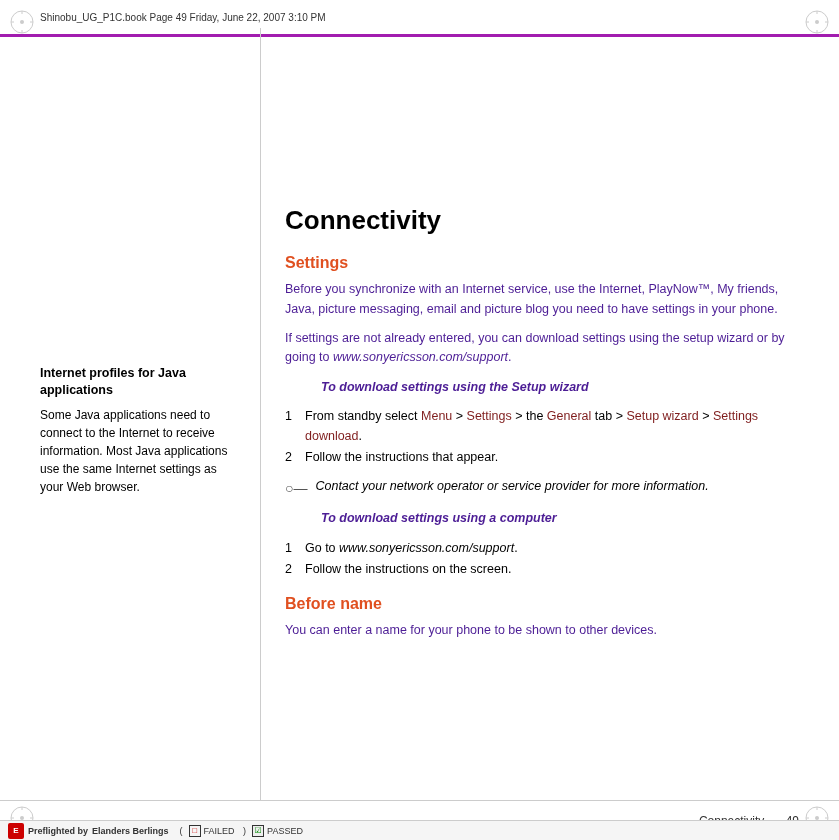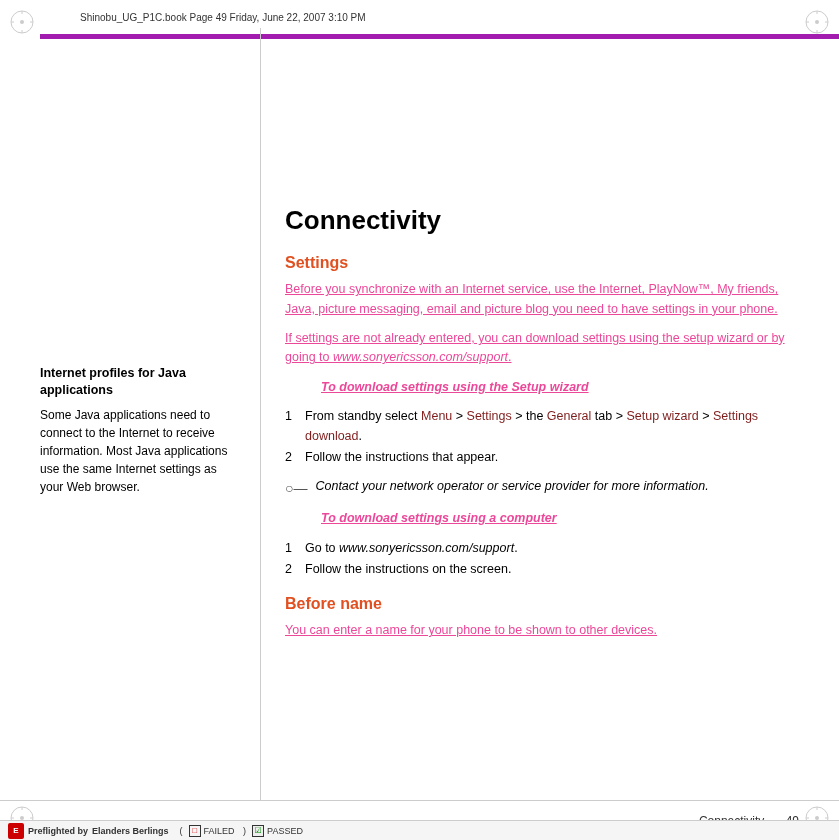--- a/index.html
+++ b/index.html
@@ -30,24 +30,23 @@
     
     .header-bar {
       position: absolute;
       top: 0;
       left: 0;
       right: 0;
       height: 28px;
       display: flex;
       align-items: center;
       padding: 17px 40px;
-      border-bottom: 5px solid #a21caf;
+      border-bottom: 3px solid #a21caf;
       font-size: 10px;
       color: #333;
-      margin-left: 40px;
     }
 
     
     .bottom-bar {
       position: absolute;
       bottom: 0;
       left: 0;
       right: 0;
       height: 40px;
       border-top: 1px solid #ccc;
@@ -126,23 +125,22 @@
       font-size: 16px;
       font-weight: bold;
       color: #e05020;
       margin-bottom: 8px;
       margin-top: 16px;
     }
 
     .body-text {
       font-size: 12.5px;
       line-height: 1.55;
-      color: #ec4899;
+      color: #4c1d95;
       margin-bottom: 10px;
-      text-decoration: underline;
     }
 
     .body-text em {
       font-style: italic;
     }
 
     .link-text {
       color: #7f1d1d;
     }
 

